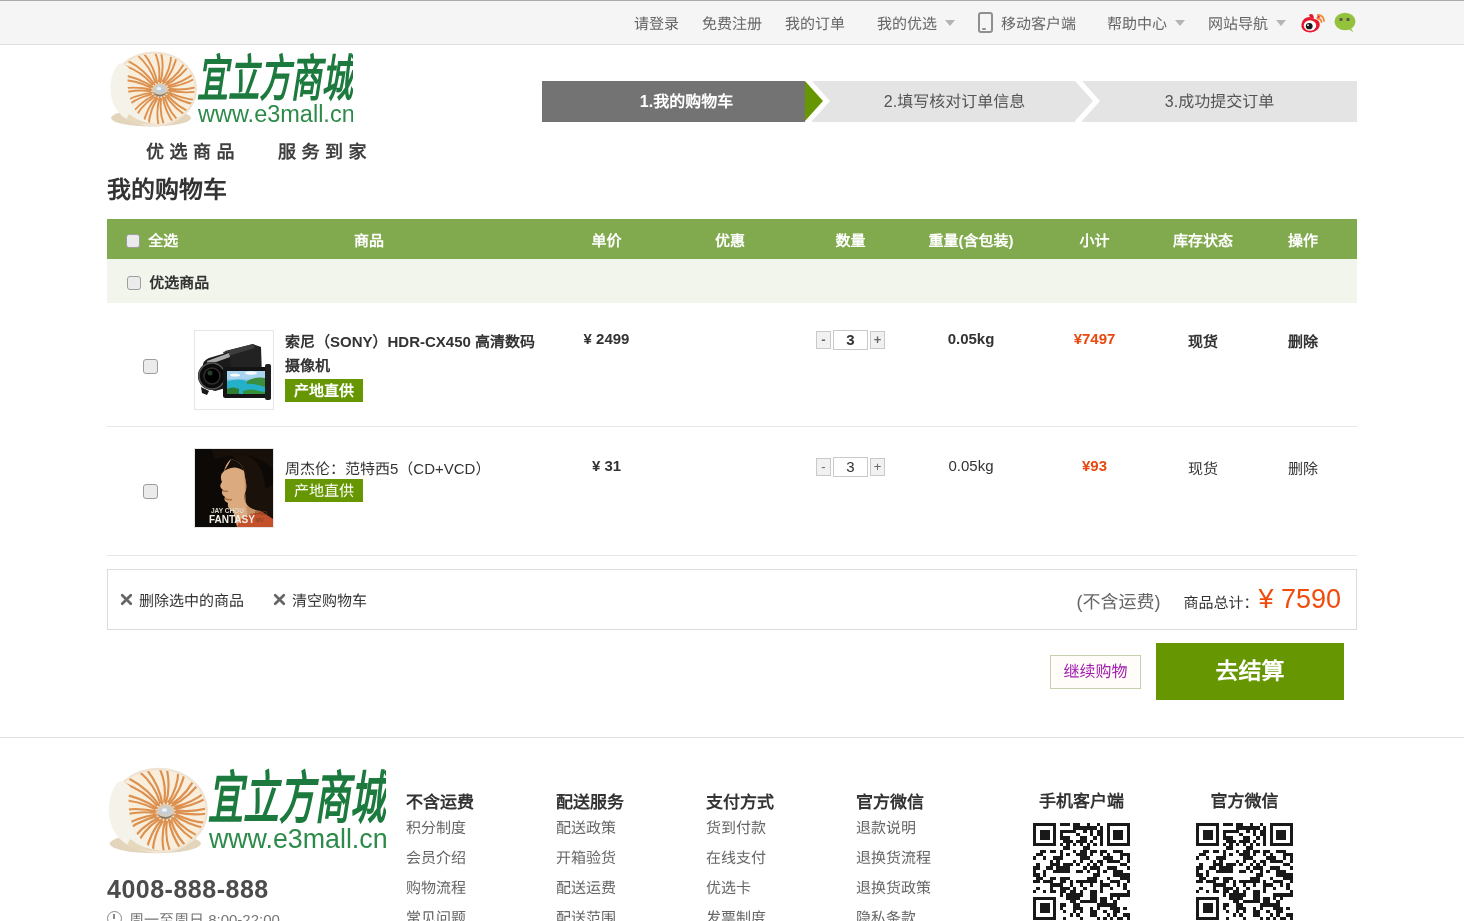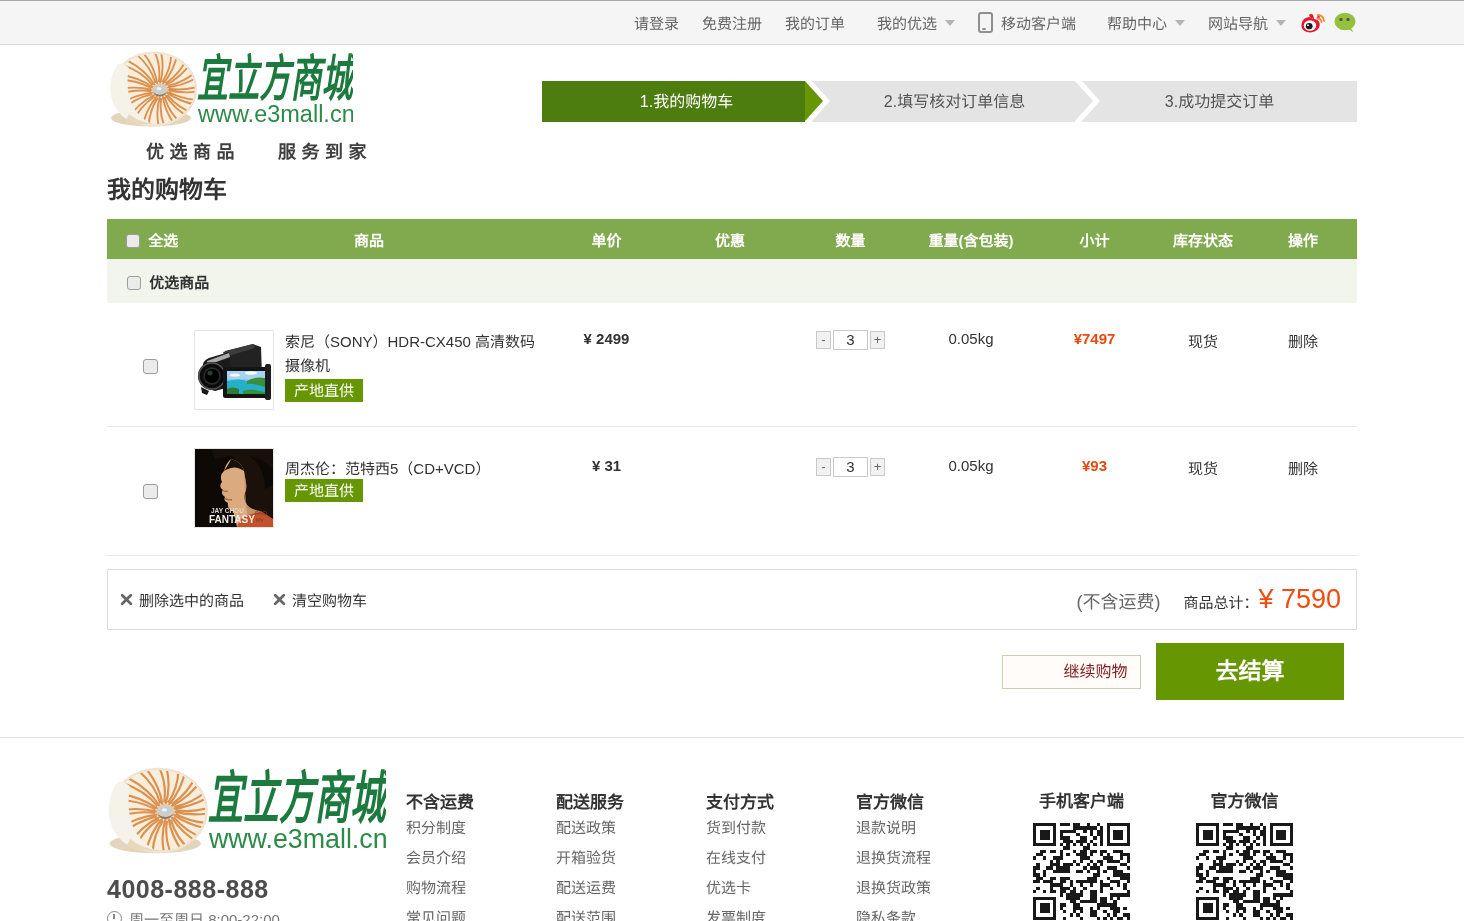--- a/index.html
+++ b/index.html
@@ -22,35 +22,35 @@
 .sns.w2 { margin-left:9px; }
 .sns svg { display:block; }
 
 .header .w { height:125px; }
 .logo { position:absolute; left:1px; top:5px; }
 .tagline { position:absolute; left:39px; top:92px; font-size:18px; font-weight:bold; color:#3f3f3f; letter-spacing:5.5px; }
 .tagline .gp { margin-left:38px; }
 
 .steps { position:absolute; right:0; top:36px; display:flex; height:41px; }
 .step { position:relative; text-align:center; line-height:41px; font-size:16px; color:#555; background:#e4e4e4; }
-.step1 { background:#4d7c0f; color:#fff; width:263px; text-indent:26px; }
+.step1 { background:#737373; color:#fff; width:263px; text-indent:26px;font-weight:bold; }
 .step1::after { content:''; position:absolute; right:-18px; top:0; z-index:3; width:0; height:0; border-left:18px solid #669702; border-top:20.5px solid transparent; border-bottom:20.5px solid transparent; }
 .step2 { margin-left:7px; width:263px; text-indent:22px; }
 .step2::before { content:''; position:absolute; left:0; top:0; width:0; height:0; border-left:18px solid #fff; border-top:20.5px solid transparent; border-bottom:20.5px solid transparent; }
 .step2::after { content:''; position:absolute; right:-18px; top:0; z-index:3; width:0; height:0; border-left:18px solid #e4e4e4; border-top:20.5px solid transparent; border-bottom:20.5px solid transparent; }
 .step3 { margin-left:7px; width:275px; }
 .step3::before { content:''; position:absolute; left:0; top:0; width:0; height:0; border-left:18px solid #fff; border-top:20.5px solid transparent; border-bottom:20.5px solid transparent; }
 
 h2.pagetitle { font-size:24px; font-weight:bold; color:#333; margin:7px 0 0; line-height:26px; }
 table.cart { width:1250px; border-collapse:collapse; table-layout:fixed; margin-top:16px; }
 .cart thead th { background:#81a94d; color:#fff; font-size:15px; font-weight:bold; height:40px; padding:0; }
 .cart td { padding:0; }
 .cart .selrow td { background:#f2f5ec; height:44px; font-size:15px; font-weight:bold; color:#333; }
 .cart tbody.items td { border-bottom:1px solid #e7e7e7; vertical-align:top; font-size:15px; }
-.cart tbody.items tr.r1 td { padding-top:27px; padding-bottom:16px; }
+.cart tbody.items tr.r1 td { padding-top:27px; padding-bottom:16px;font-weight:bold; }
 .cart tbody.items tr.r2 td { padding-top:30px; padding-bottom:18px; }
 .cart tbody.items tr.r2 td.pcell { padding-top:21px; padding-bottom:27px; }
 .r2 .pinfo { padding-top:9px; }
 .r2 .ptag { margin-top:-2px; }
 .cb { display:inline-block; width:12px; height:12px; background:#ebebeb; border:1px solid #9d9d9d; border-radius:3px; }
 .pwrap { display:flex; }
 .pimg { width:78px; height:78px; border:1px solid #e5e5e5; background:#fff; flex:none; margin-right:11px; }
 .pinfo { width:262px; }
 .pname { color:#333; font-size:15px; line-height:24px; }
 .ptag { display:inline-block; background:#669702; color:#fff; font-size:15px; line-height:23px; padding:0 9px; margin-top:1px; }
@@ -62,21 +62,21 @@
 .tc { text-align:center; }
 
 .totals { border:1px solid #dcdcdc; height:59px; margin-top:13px; display:flex; align-items:center; }
 .totals .left { padding-left:12px; font-size:15px; color:#333; display:flex; align-items:center; }
 .totals .left a { color:#333; margin-right:29px; display:flex; align-items:center; }
 .totals .right { margin-left:auto; padding-right:15px; display:flex; align-items:baseline; }
 .freight { color:#666; font-size:18px; margin-right:23px; }
 .sumlabel { color:#333; font-size:15px; }
 .sumval { color:#f04b0d; font-size:27px; }
 .actions { margin-top:13px; height:57px; position:relative; }
-.btn-continue { position:absolute; right:216px; top:12px; border:1px solid #c5d0b0; background:#fffcfa; color:#7f1d1d; font-size:16px; width:89px; height:32px; line-height:32px; text-align:center;padding-left:48px; }
+.btn-continue { position:absolute; right:216px; top:12px; border:1px solid #c5d0b0; background:#fffcfa; color:#a21caf; font-size:16px; width:89px; height:32px; line-height:32px; text-align:center; }
 .btn-checkout { position:absolute; right:13px; top:0; background:#669702; color:#fff; font-size:23px; font-weight:bold; width:188px; height:57px; line-height:57px; text-align:center; }
 
 .footer { border-top:1px solid #e3e3e3; margin-top:37px; }
 .footer .w { display:flex; padding-top:28px; }
 .fleft { width:299px; }
 .flogo { margin-left:-1px; }
 .fphone { font-size:25px; font-weight:bold; color:#4c4c4c; margin-top:19px; letter-spacing:0.5px; line-height:25px; }
 .ftime { color:#777; font-size:15px; margin-top:6px; display:flex; align-items:center; }
 .clockico { display:inline-block; width:13px; height:13px; border:1.5px solid #888; border-radius:50%; margin-right:7px; position:relative; }
 .clockico::after { content:''; position:absolute; left:5px; top:2px; width:1.5px; height:4.5px; background:#888; }

